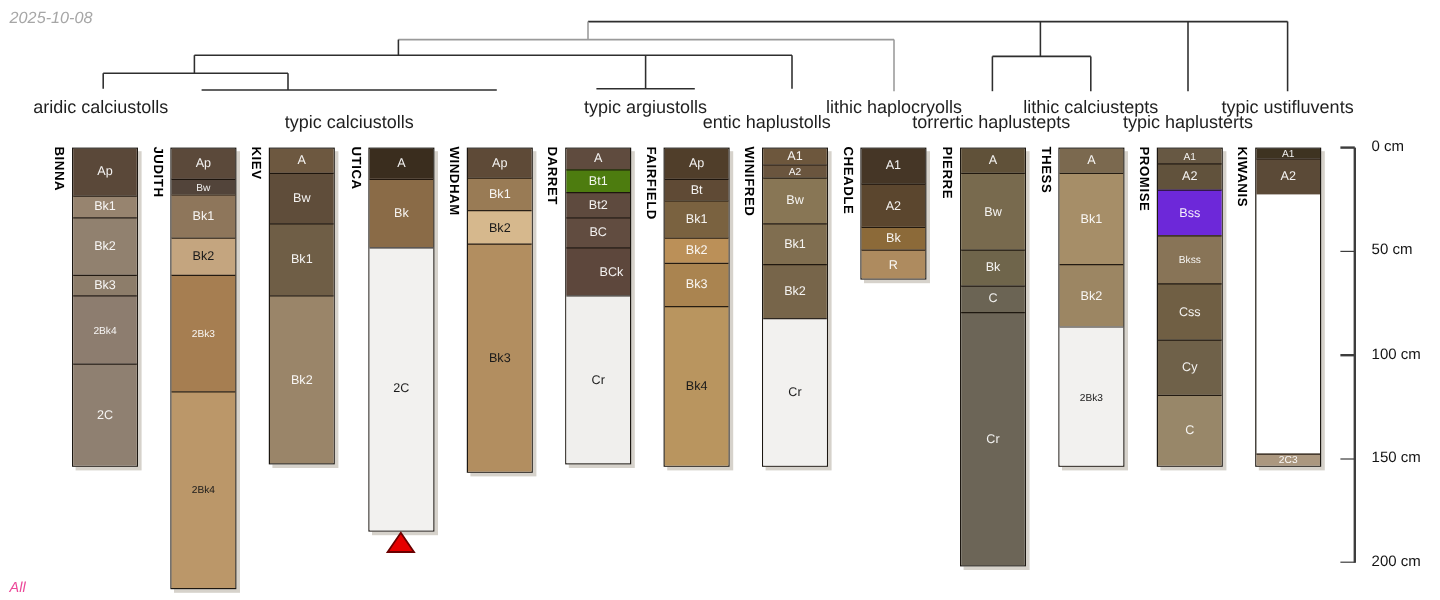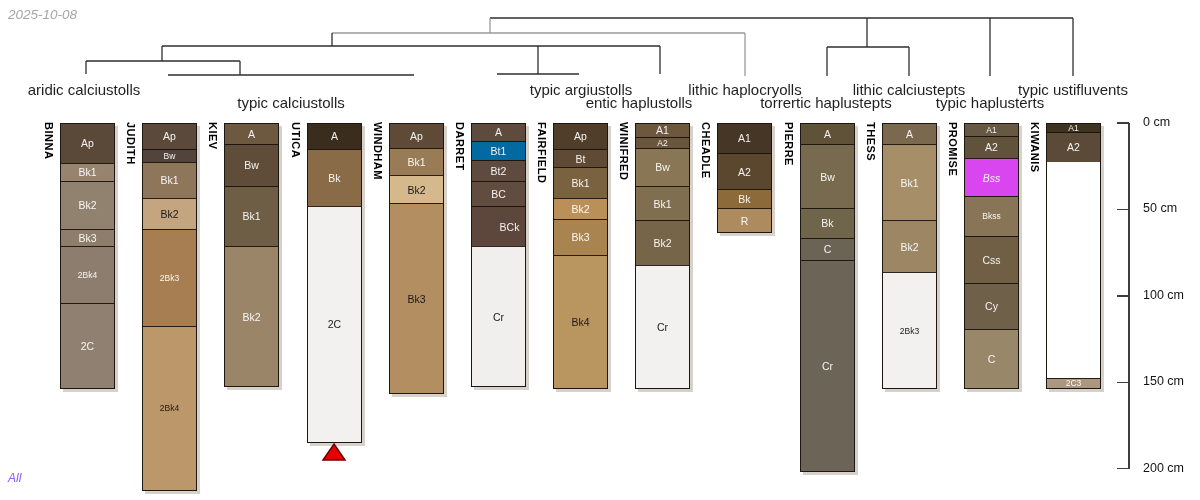--- a/index.html
+++ b/index.html
@@ -2,21 +2,21 @@
 <html><head>
 <meta charset="utf-8">
 <style>
   html,body{margin:0;padding:0;background:#fff;}
   #fig{position:relative;width:1192px;height:500px;background:#ffffff;overflow:hidden;
        font-family:"Liberation Sans","DejaVu Sans",sans-serif;}
   #dendro{position:absolute;left:0;top:0;}
   .grouplabel{position:absolute;transform:translateX(-50%);white-space:nowrap;
        font-size:15px;color:#1f1f1f;}
   .datestamp{position:absolute;left:8px;top:7px;font-size:13.5px;font-style:italic;color:#a6a6a6;}
-  .footer{position:absolute;left:8px;top:471px;font-size:12px;font-style:italic;color:#8b5cf6;}
+  .footer{position:absolute;left:8px;top:482px;font-size:12px;font-style:italic;color:#ec4899;}
   .pname{position:absolute;writing-mode:vertical-rl;font-weight:bold;font-size:11px;
        letter-spacing:0.5px;color:#000;white-space:nowrap;}
   .pcol{position:absolute;border:1.5px solid #1c1711;box-shadow:3px 3px 0 rgba(165,155,140,0.45);
        background:#fff;}
   .hz{position:absolute;left:0;right:0;box-sizing:border-box;display:flex;
        align-items:center;justify-content:center;overflow:hidden;}
   .hz span{white-space:nowrap;}
   .axline{position:absolute;background:#3d3d3d;}
   .axlab{position:absolute;font-size:12.5px;color:#141414;white-space:nowrap;}
 </style>
@@ -43,21 +43,21 @@
       <line x1="867" y1="18" x2="867" y2="47" stroke="#2e2e2e" stroke-width="1.3"></line>
       <line x1="827" y1="47" x2="909" y2="47" stroke="#2e2e2e" stroke-width="1.3"></line>
       <line x1="827" y1="47" x2="827" y2="76" stroke="#2e2e2e" stroke-width="1.3"></line>
       <line x1="909" y1="47" x2="909" y2="76" stroke="#2e2e2e" stroke-width="1.3"></line>
       <line x1="990" y1="18" x2="990" y2="76" stroke="#2e2e2e" stroke-width="1.3"></line>
       <line x1="1073" y1="18" x2="1073" y2="76" stroke="#2e2e2e" stroke-width="1.3"></line>
     </svg>
   <div id="labels">
       <div class="grouplabel" style="left: 84px; top: 81px;">aridic calciustolls</div>
       <div class="grouplabel" style="left: 291px; top: 94px;">typic calciustolls</div>
-      <div class="grouplabel" style="left: 538px; top: 81px; margin-left: 43px;">typic argiustolls</div>
+      <div class="grouplabel" style="left: 538px; top: 81px;">typic argiustolls</div>
       <div class="grouplabel" style="left: 639px; top: 94px;">entic haplustolls</div>
       <div class="grouplabel" style="left: 745px; top: 81px;">lithic haplocryolls</div>
       <div class="grouplabel" style="left: 826px; top: 94px;">torrertic haplustepts</div>
       <div class="grouplabel" style="left: 909px; top: 81px;">lithic calciustepts</div>
       <div class="grouplabel" style="left: 990px; top: 94px;">typic haplusterts</div>
       <div class="grouplabel" style="left: 1073px; top: 81px;">typic ustifluvents</div>
     </div>
   <div id="cols">
       <div class="pname" style="left: 43px; top: 121.5px;">BINNA</div>
       <div class="pcol" style="left: 60px; top: 122.5px; width: 53px; height: 264.46px;">
@@ -141,21 +141,21 @@
         </div>
         <div class="hz" style="top: 79.511px; height: 190.135px; background: rgb(178, 142, 96); border-top: 1.5px solid rgba(22, 16, 9, 0.9);">
           <span style="font-size: 10.5px; color: rgb(26, 26, 26);">Bk3</span>
         </div>
       </div>
       <div class="pname" style="left: 454px; top: 121.5px;">DARRET</div>
       <div class="pcol" style="left: 471px; top: 122.5px; width: 53px; height: 262.732px;">
         <div class="hz" style="top: 0px; height: 17.285px; background: rgb(95, 75, 62);">
           <span style="font-size: 10.5px; color: rgba(255, 255, 255, 0.93);">A</span>
         </div>
-        <div class="hz" style="top: 17.285px; height: 19.0135px; background: #0369a1; border-top: 1.5px solid rgba(22, 16, 9, 0.9);">
+        <div class="hz" style="top: 17.285px; height: 19.0135px; background: #4d7c0f; border-top: 1.5px solid rgba(22, 16, 9, 0.9);">
           <span style="font-size: 10.5px; color: rgba(255, 255, 255, 0.93);">Bt1</span>
         </div>
         <div class="hz" style="top: 36.2985px; height: 20.742px; background: rgb(94, 74, 62); border-top: 1.5px solid rgba(22, 16, 9, 0.9);">
           <span style="font-size: 10.5px; color: rgba(255, 255, 255, 0.93);">Bt2</span>
         </div>
         <div class="hz" style="top: 57.0405px; height: 25.9275px; background: rgb(97, 76, 64); border-top: 1.5px solid rgba(22, 16, 9, 0.9);">
           <span style="font-size: 10.5px; color: rgba(255, 255, 255, 0.93);">BC</span>
         </div>
         <div class="hz" style="top: 82.968px; height: 39.7555px; background: rgb(93, 71, 60); border-top: 1.5px solid rgba(22, 16, 9, 0.9);">
           <span style="font-size: 10.5px; color: rgba(255, 255, 255, 0.93); margin-left: 22px;">BCk</span>
@@ -255,21 +255,21 @@
         </div>
       </div>
       <div class="pname" style="left: 947px; top: 121.5px;">PROMISE</div>
       <div class="pcol" style="left: 964px; top: 122.5px; width: 53px; height: 264.46px;">
         <div class="hz" style="top: 0px; height: 12.0995px; background: rgb(103, 88, 67);">
           <span style="font-size: 8.5px; color: rgba(255, 255, 255, 0.93);">A1</span>
         </div>
         <div class="hz" style="top: 12.0995px; height: 22.4705px; background: rgb(97, 82, 60); border-top: 1.5px solid rgba(22, 16, 9, 0.9);">
           <span style="font-size: 10.5px; color: rgba(255, 255, 255, 0.93);">A2</span>
         </div>
-        <div class="hz" style="top: 34.57px; height: 38.027px; background: #d946ef; border-top: 1.5px solid rgba(22, 16, 9, 0.9); font-style: italic;">
+        <div class="hz" style="top: 34.57px; height: 38.027px; background: #6d28d9; border-top: 1.5px solid rgba(22, 16, 9, 0.9);">
           <span style="font-size: 10.5px; color: rgba(255, 255, 255, 0.93);">Bss</span>
         </div>
         <div class="hz" style="top: 72.597px; height: 39.7555px; background: rgb(136, 116, 87); border-top: 1.5px solid rgba(22, 16, 9, 0.9);">
           <span style="font-size: 8.5px; color: rgba(255, 255, 255, 0.93);">Bkss</span>
         </div>
         <div class="hz" style="top: 112.352px; height: 46.6695px; background: rgb(112, 95, 68); border-top: 1.5px solid rgba(22, 16, 9, 0.9);">
           <span style="font-size: 10.5px; color: rgba(255, 255, 255, 0.93);">Css</span>
         </div>
         <div class="hz" style="top: 159.022px; height: 46.6695px; background: rgb(111, 97, 73); border-top: 1.5px solid rgba(22, 16, 9, 0.9);">
           <span style="font-size: 10.5px; color: rgba(255, 255, 255, 0.93);">Cy</span>

